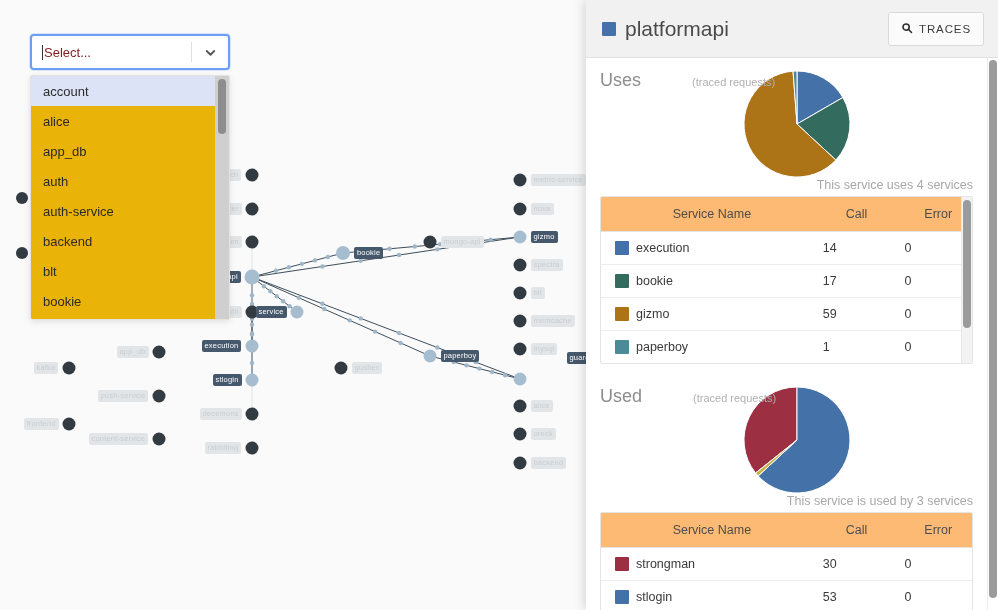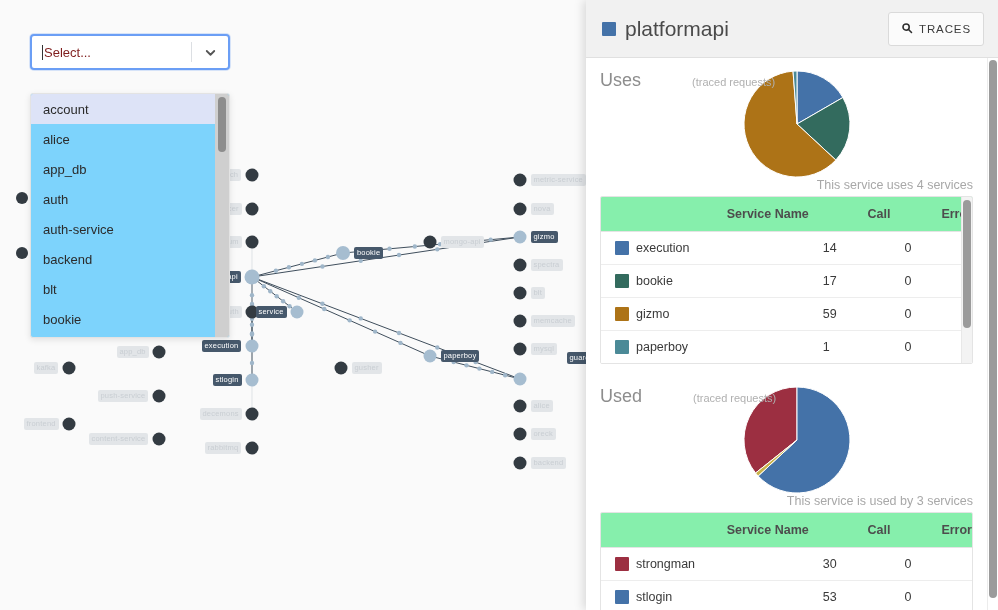--- a/index.html
+++ b/index.html
@@ -71,22 +71,22 @@
     width: 1px; height: 20px; background: #dcdfe3;
   }
   .chev {
     width: 36px; height: 34px;
     display: flex; align-items: center; justify-content: center;
     cursor: pointer;
   }
   .chev svg { display: block; }
 
   #service-menu {
-    margin-top: 23px;
-    background: #7dd3fc;
+    margin-top: 5px;
+    background: #eab308;
     border: 1px solid #e3e3e3;
     border-radius: 3px;
     box-shadow: 0 2px 6px rgba(0,0,0,.10);
     height: 245px;
     position: relative;
     overflow: hidden;
   }
   #service-menu-list {
     position: absolute;
     left: 0; top: 0; right: 14px; bottom: 0;
@@ -230,24 +230,24 @@
     border-radius: 2px;
     margin-top: 7px;
     overflow: hidden;
   }
   .svc-table {
     width: 100%;
     border-collapse: collapse;
     font-size: 12.5px;
   }
   .svc-table th {
-    text-align: right;
-    font-weight: 700;
+    text-align: center;
+    font-weight: 400;
     color: #4d4d4d;
-    background: #86efac;
+    background: #fdba74;
     padding: 10px 0 10px 14px;
     border-bottom: 1px solid #e4e4e4;
     font-size: 12.5px;
   }
   .svc-table td {
     padding: 9px 0 9px 14px;
     color: #3a3a3a;
     border-bottom: 1px solid #ededed;
     background: #fff;
   }

